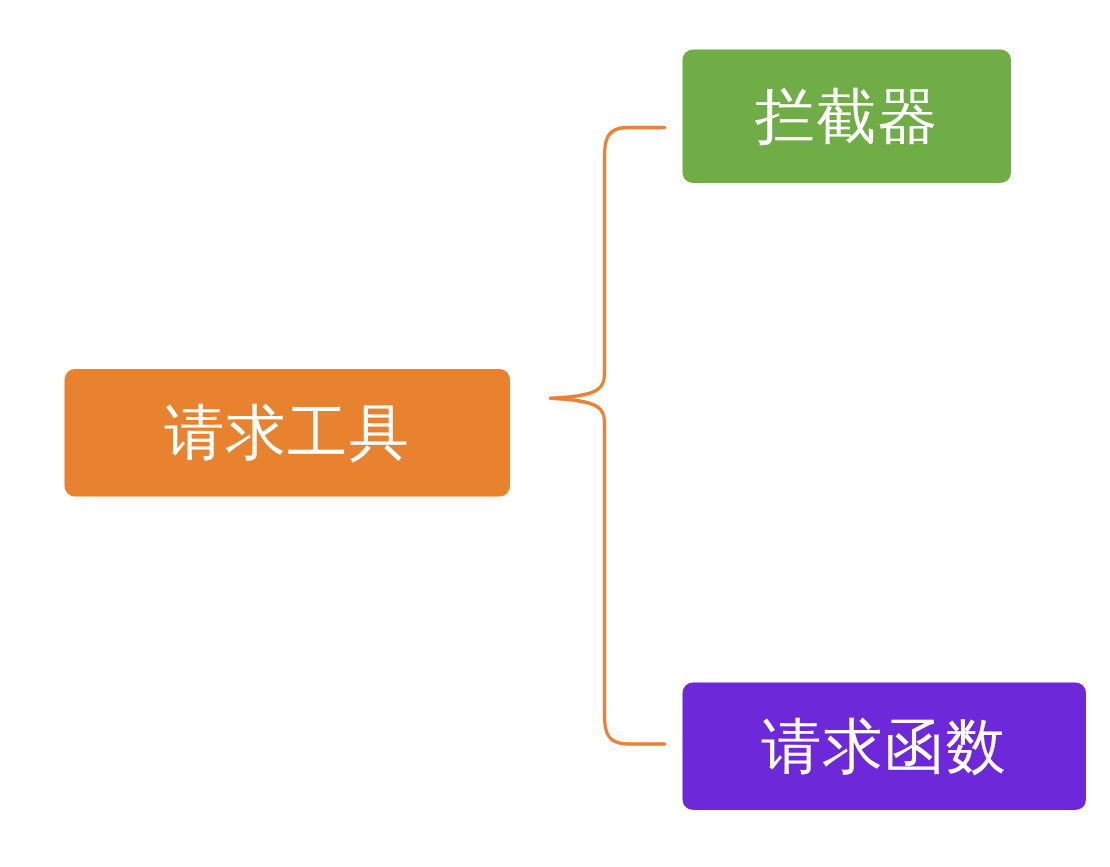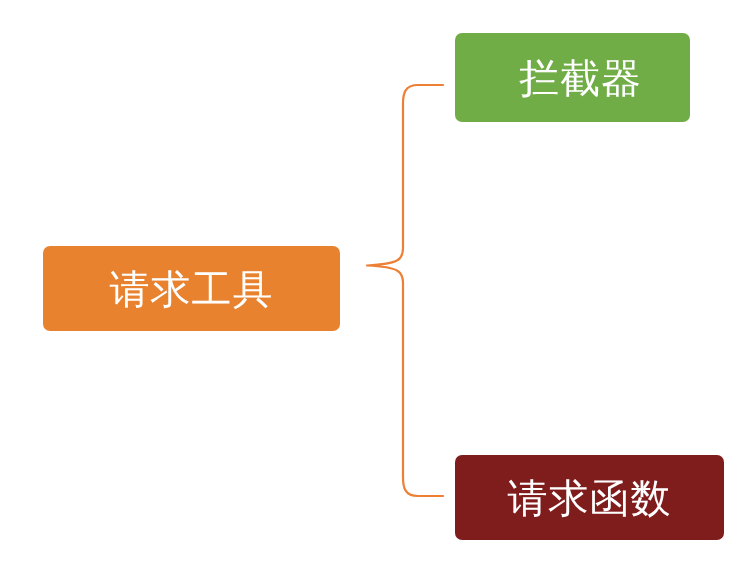--- a/index.html
+++ b/index.html
@@ -35,21 +35,20 @@
     left: 43px;
     top: 224px;
     width: 297px;
     height: 85px;
   }
   #node-interceptor {
     left: 455px;
     top: 33px;
     width: 219px;
     height: 89px;
-    padding-left: 16px;
   }
   #node-request-function {
     left: 455px;
     top: 455px;
     width: 269px;
     height: 85px;
   }
   #brace-layer {
     position: absolute;
     left: 0;
@@ -77,17 +76,17 @@
   </svg>
 
   <div class="node" id="node-root" style="background:#E8822F;margin-top:22px;">
     <span>请求工具</span>
   </div>
 
   <div class="node" id="node-interceptor" style="background:#70AD47;">
     <span>拦截器</span>
   </div>
 
-  <div class="node" id="node-request-function" style="background:#7f1d1d;">
+  <div class="node" id="node-request-function" style="background:#6d28d9;">
     <span>请求函数</span>
   </div>
 
 </div>
 
 </body></html>

